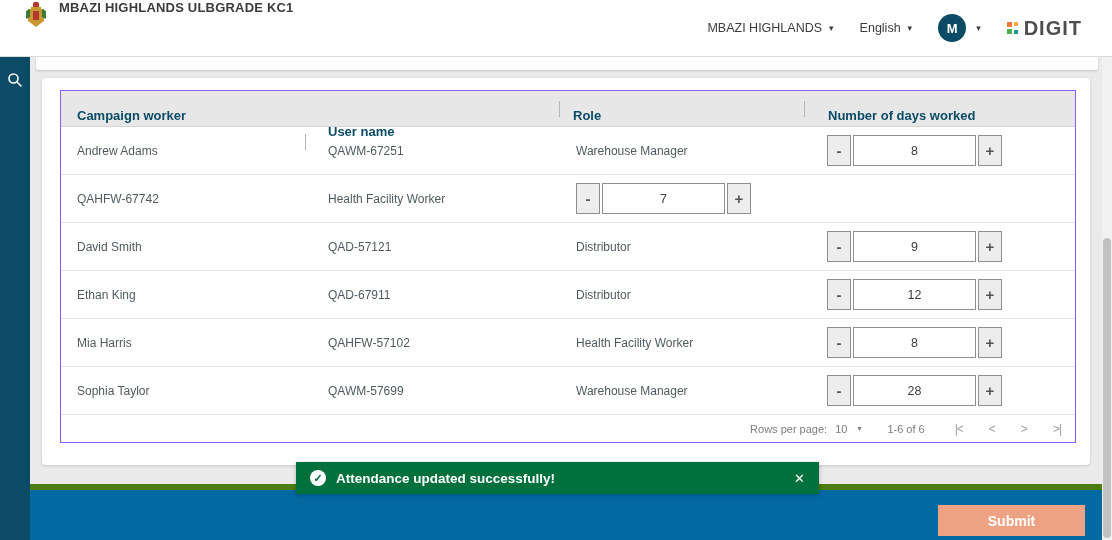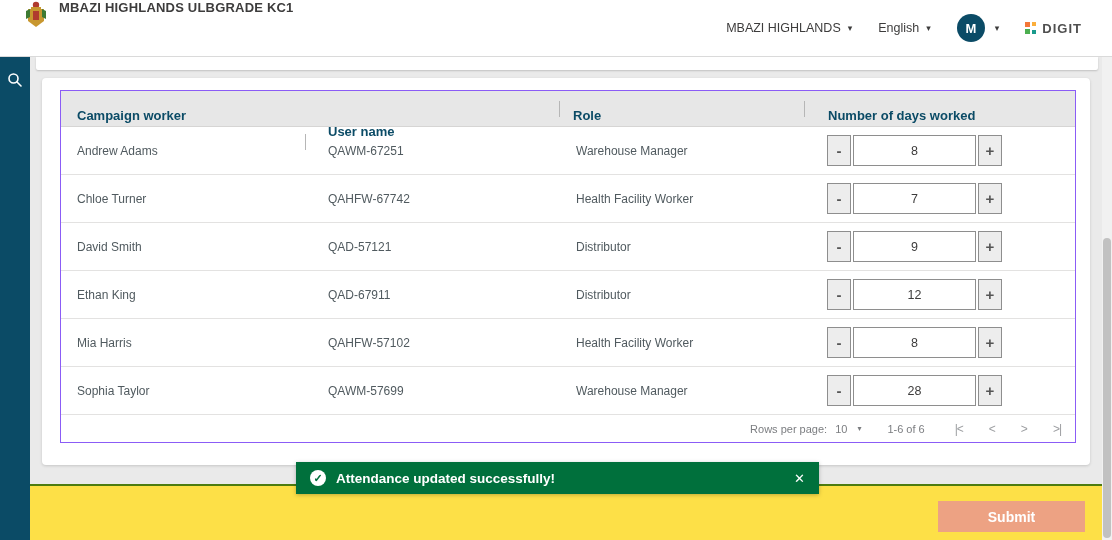--- a/index.html
+++ b/index.html
@@ -22,21 +22,21 @@
   .avatar-group{display:flex;align-items:center;gap:10px;cursor:pointer;}
   .avatar{width:28px;height:28px;border-radius:50%;background:#0b4b66;color:#fff;
     display:flex;align-items:center;justify-content:center;font-size:13px;font-weight:bold;}
   .brand{display:flex;align-items:center;gap:4px;}
   .brand-mark{width:13px;height:13px;position:relative;}
   .brand-mark i{position:absolute;width:5px;height:5px;}
   .brand-mark .m1{left:0;top:0;background:#f47738;}
   .brand-mark .m2{left:7px;top:0;background:#fbae3b;width:4px;height:4px;}
   .brand-mark .m3{left:0;top:7px;background:#4caf50;}
   .brand-mark .m4{left:7px;top:8px;background:#199a8c;width:4px;height:4px;}
-  .brand-text{font-size:13px;font-weight:bold;color:#4f4f4f;letter-spacing:1px;}
+  .brand-text{font-size:20px;font-weight:bold;color:#4f4f4f;letter-spacing:1px;}
   
   .sidebar{position:absolute;left:0;top:57px;width:30px;height:483px;background:#0b4b66;z-index:4;}
   .search-btn{width:30px;height:34px;display:flex;align-items:center;justify-content:center;margin-top:6px;cursor:pointer;}
   
   .top-strip{position:absolute;left:36px;top:57px;width:1062px;height:13px;background:#ffffff;
     border-radius:0 0 2px 2px;box-shadow:0 1px 2px rgba(0,0,0,.18);}
   .card{position:absolute;left:42px;top:78px;width:1048px;height:387px;background:#ffffff;
     border-radius:4px;box-shadow:0 1px 3px rgba(0,0,0,.16);}
   .table{position:absolute;left:18px;top:12px;width:1016px;height:353px;border:1px solid #8b5cf6;background:#fff;}
   .thead{display:grid;grid-template-columns:244px 254px 245px 271px;height:36px;background:#e7e7e7;
@@ -62,22 +62,22 @@
   
   .pagination{height:28px;display:flex;align-items:center;justify-content:flex-end;
     font-size:11px;color:#7b7d80;padding-right:14px;gap:0;}
   .pg-label{margin-right:8px;}
   .pg-size{display:flex;align-items:center;gap:10px;margin-right:26px;cursor:pointer;}
   .pg-size .caret{color:#7b7d80;font-size:8px;}
   .pg-range{margin-right:30px;}
   .pg-icons{display:flex;align-items:center;gap:26px;color:#9c9ea1;font-size:12px;}
   .pg-icons span{cursor:pointer;letter-spacing:-1px;}
   
-  .footer-band{position:absolute;left:30px;top:484px;width:1072px;height:56px;background:#fde047;
-    border-top:2px solid #4d7c0f;}
+  .footer-band{position:absolute;left:30px;top:484px;width:1072px;height:56px;background:#0369a1;
+    border-top:6px solid #4d7c0f;}
   .submit-btn{position:absolute;right:17px;top:15px;width:147px;height:31px;background:#eda283;border:none;
     color:#ffffff;font-size:14px;font-weight:bold;font-family:"Liberation Sans",sans-serif;cursor:default;}
   
   .toast{position:absolute;left:296px;top:462px;width:523px;height:32px;background:#00703c;z-index:9;
     display:flex;align-items:center;box-shadow:0 1px 4px rgba(0,0,0,.25);}
   .toast-check{width:16px;height:16px;border-radius:50%;background:#ffffff;color:#00703c;margin-left:14px;
     display:flex;align-items:center;justify-content:center;font-size:11px;font-weight:bold;flex:0 0 auto;}
   .toast-msg{margin-left:10px;color:#ffffff;font-size:13.5px;font-weight:bold;}
   .toast-close{margin-left:auto;margin-right:14px;color:#ffffff;font-size:13px;cursor:pointer;}
   
@@ -153,21 +153,20 @@
         <div class="td">
           <div class="stepper">
             <button class="step-btn">-</button>
             <input class="step-input" value="8" style="">
             <button class="step-btn">+</button>
           </div>
         </div>
       </div>
 
       <div class="trow">
-        <div class="td">Chloe Turner</div>
         <div class="td">QAHFW-67742</div>
         <div class="td">Health Facility Worker</div>
         <div class="td">
           <div class="stepper">
             <button class="step-btn">-</button>
             <input class="step-input" value="7" style="">
             <button class="step-btn">+</button>
           </div>
         </div>
       </div>

